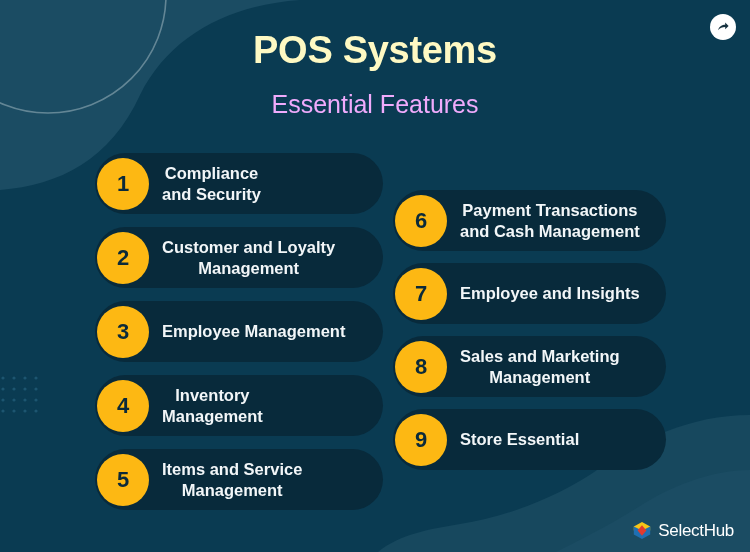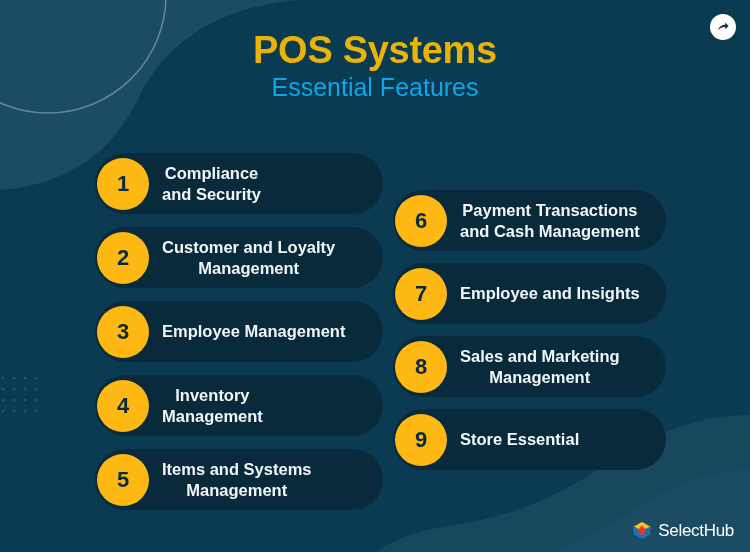--- a/index.html
+++ b/index.html
@@ -13,30 +13,30 @@
 
   
   .bg-layer { position:absolute; inset:0; overflow:hidden; }
   .bg-layer svg { position:absolute; inset:0; display:block; }
 
   
   .header { position:absolute; top:0; left:0; width:750px; text-align:center; z-index:5; }
   .title {
     font-size:38px;
     font-weight:bold;
-    color:#eab308;
+    color:#fef9c3;
     letter-spacing:-0.3px;
     margin-top:30px;
     line-height:1.1;
   }
   .subtitle {
     font-size:25px;
     font-weight:400;
-    color:#0ea5e9;
-    margin-top:2px;
+    color:#f0abfc;
+    margin-top:19px;
     line-height:1.1;
     text-align:center;
   }
 
   
   .share-btn {
     position:absolute;
     top:14px; right:14px;
     width:26px; height:26px;
     border-radius:50%;
@@ -175,21 +175,21 @@
   </div>
 
   <div class="pill">
     <div class="num-circle">4</div>
     <div class="pill-label">Inventory
 Management</div>
   </div>
 
   <div class="pill">
     <div class="num-circle">5</div>
-    <div class="pill-label">Items and Systems
+    <div class="pill-label">Items and Service
 Management</div>
   </div>
 
 </div>
 
 <div class="col col-right">
 
   <div class="pill">
     <div class="num-circle">6</div>
     <div class="pill-label">Payment Transactions

